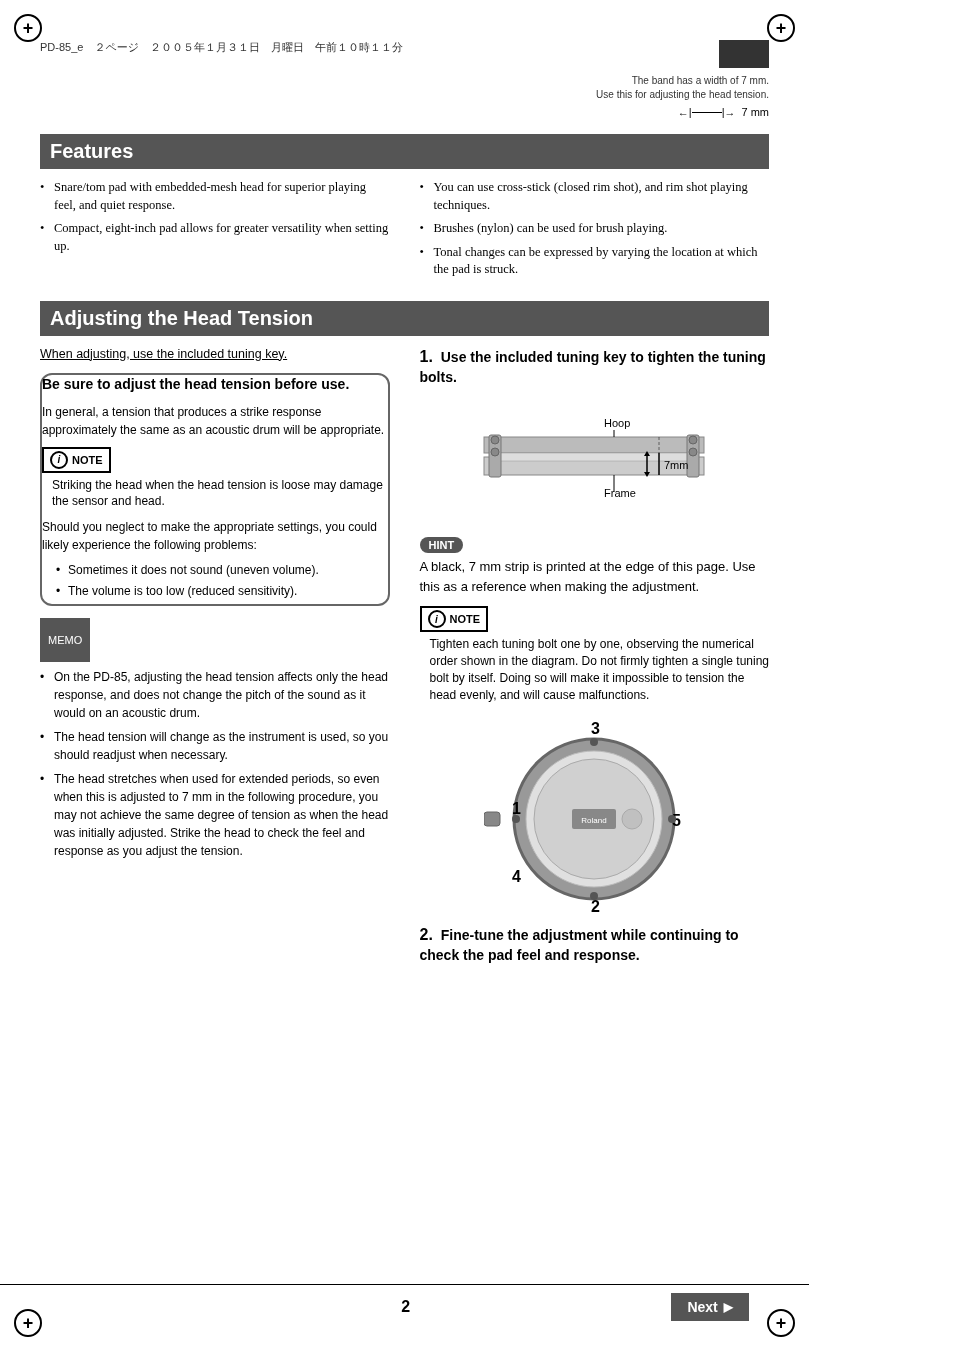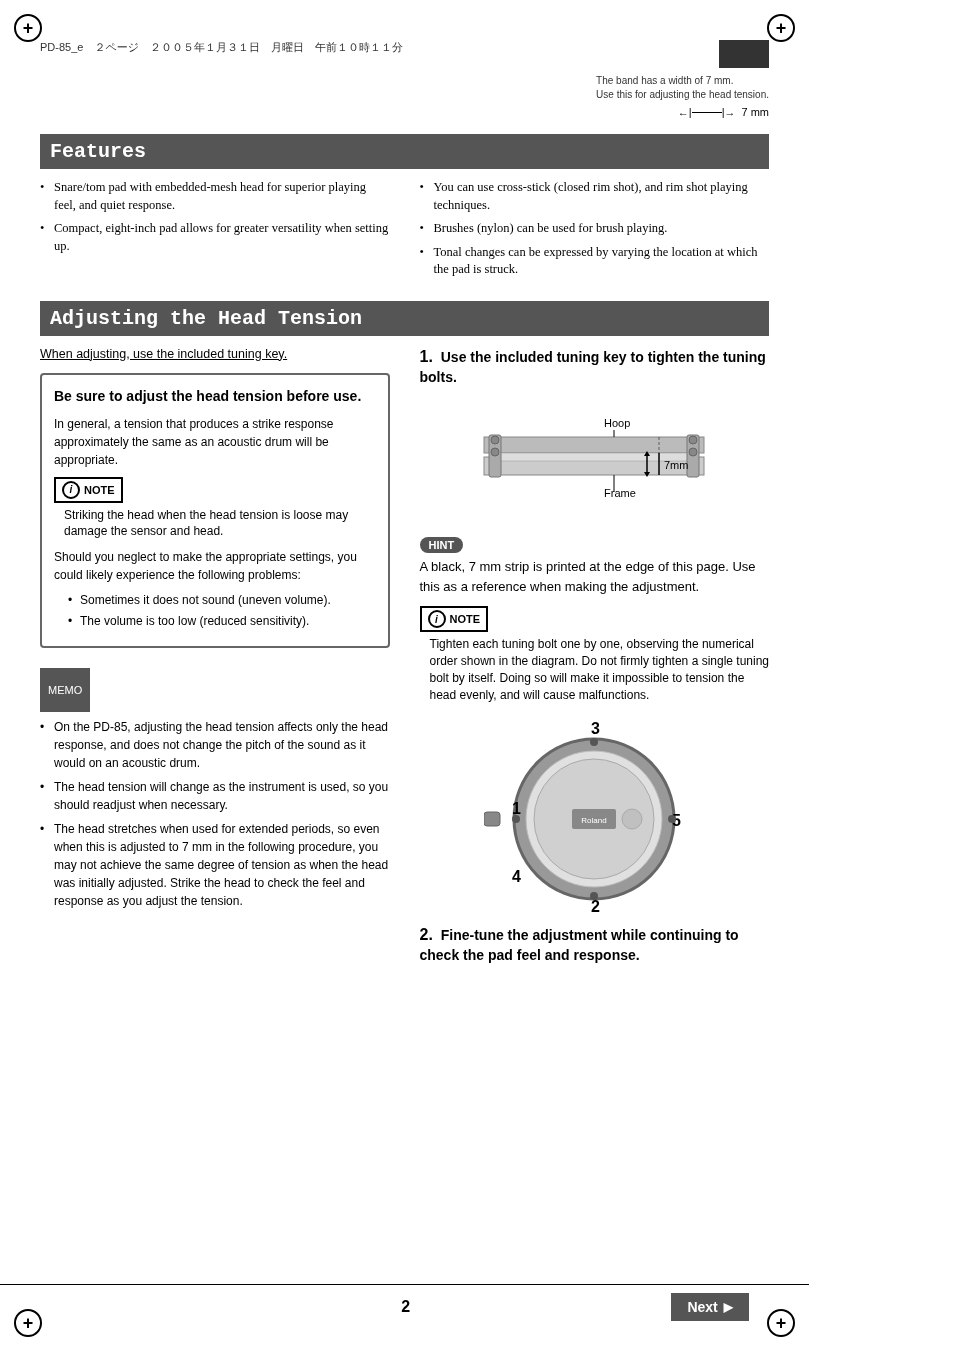--- a/index.html
+++ b/index.html
@@ -67,41 +67,40 @@
     .band-box {
       width: 50px;
       height: 28px;
       background: #333;
       margin-bottom: 2px;
       align-self: flex-end;
     }
     .band-text {
       font-size: 10px;
       color: #333;
-      text-align: left;
+      text-align: right;
       max-width: 180px;
       line-height: 1.4;
     }
     .band-measure {
       display: flex;
       align-items: center;
       margin-top: 4px;
       font-size: 11px;
     }
 
     
     .section-header {
       background: #555;
       color: #fff;
       font-size: 20px;
       font-weight: bold;
       padding: 6px 10px;
       margin-bottom: 10px;
       margin-top: 16px;
-      font-family: Liberation Mono, monospace;
     }
 
     
     .two-col {
       display: flex;
       gap: 30px;
       margin-bottom: 16px;
     }
     .col-left {
       flex: 1;
@@ -125,23 +124,23 @@
     }
     ul.feature-list li::before {
       content: '•';
       position: absolute;
       left: 0;
     }
 
     
     .warning-box {
       border: 2px solid #666;
-      border-radius: 4px;
-      padding: 12px;
-      margin-bottom: 20px;
+      border-radius: 12px;
+      padding: 0;
+      margin-bottom: 12px;
     }
     .warning-title {
       font-size: 14px;
       font-weight: bold;
       margin-bottom: 8px;
       line-height: 1.4;
     }
     .warning-text {
       font-size: 12px;
       line-height: 1.5;

